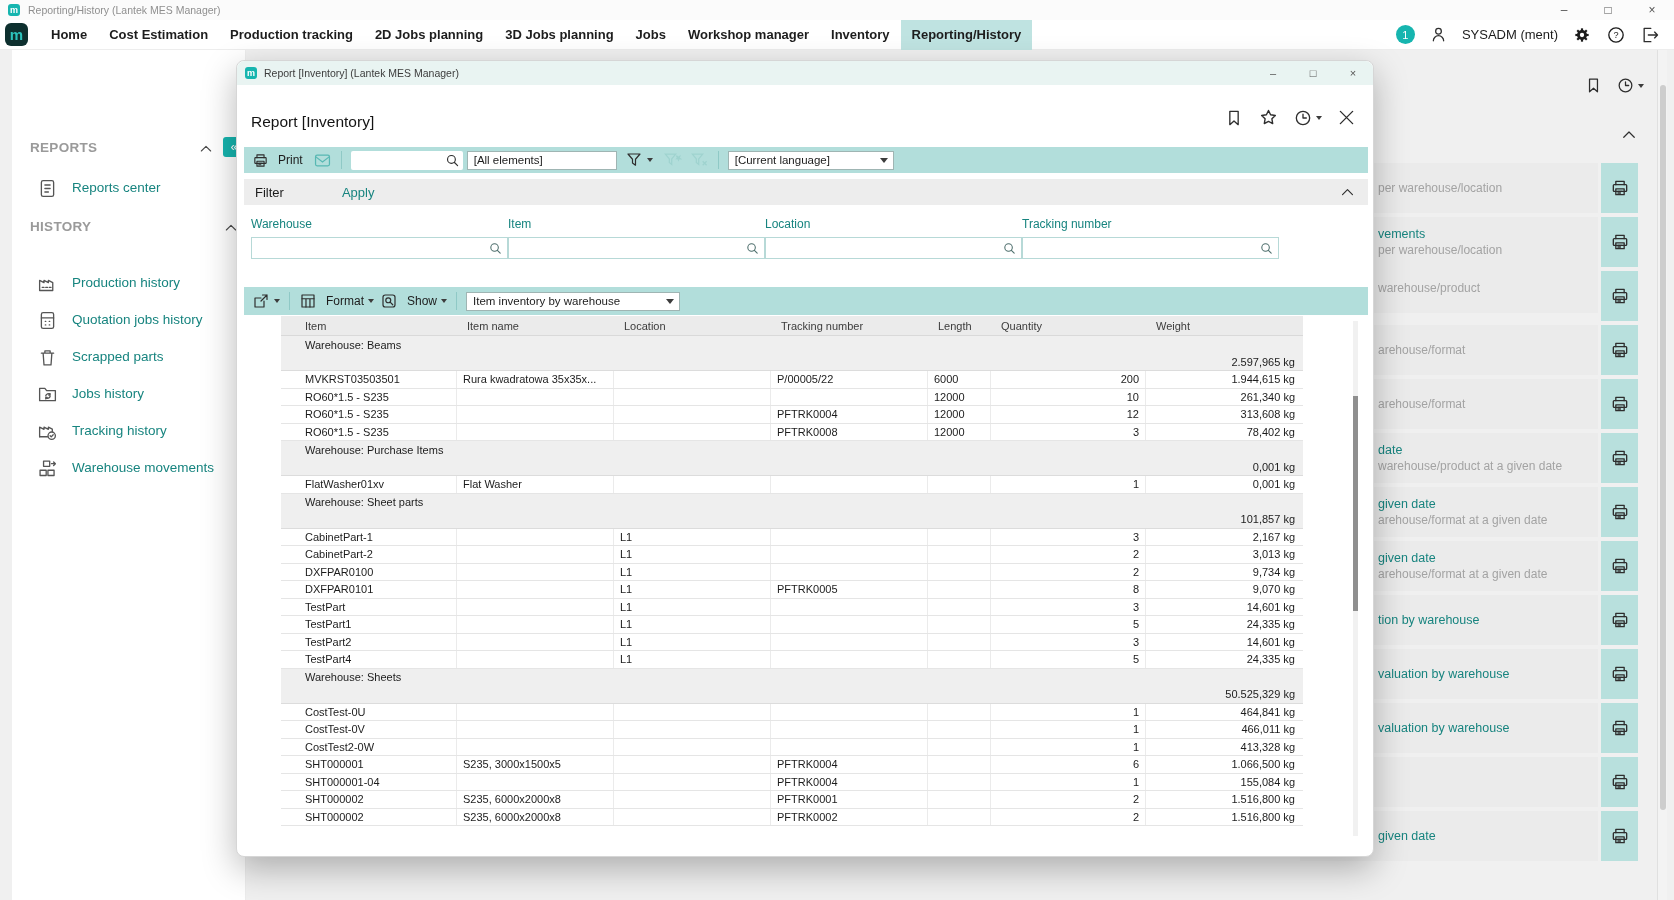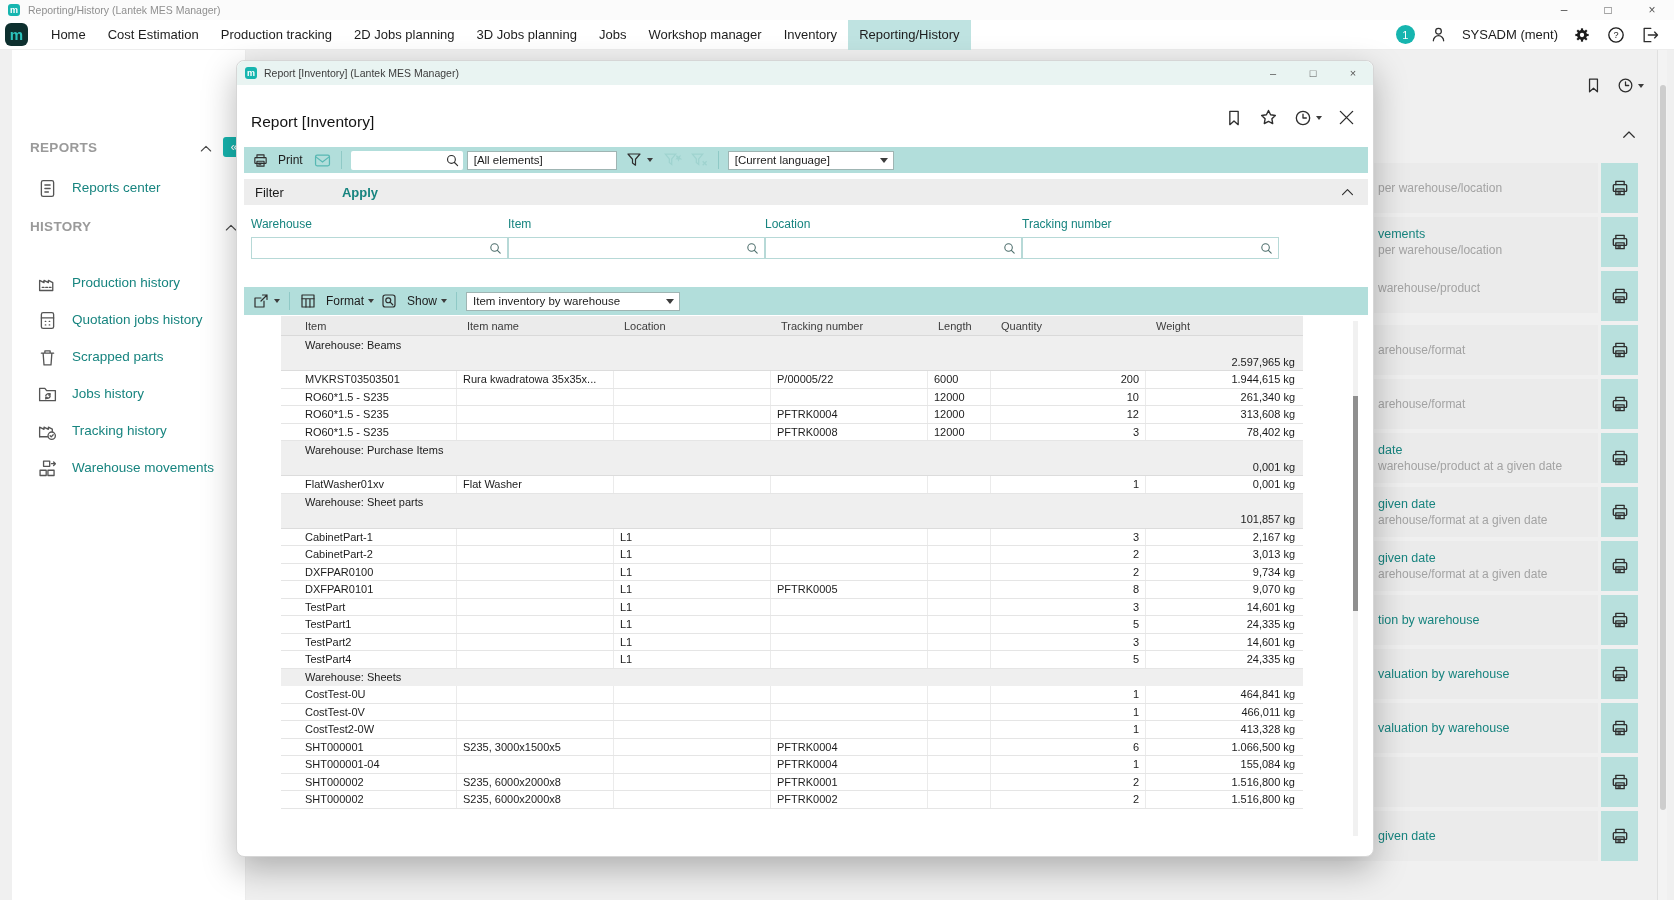--- a/index.html
+++ b/index.html
@@ -10,21 +10,21 @@
   
   .titlebar { position:absolute; top:0; left:0; width:1674px; height:20px; background:#fbfbfb; display:flex; align-items:center; padding-left:8px; }
   .app-logo-sm { width:12px; height:12px; background:#16b5af; color:#fff; border-radius:3px; font-size:9px; font-weight:bold; display:flex; align-items:center; justify-content:center; }
   .titlebar-text { font-size:10.5px; color:#8f8f8f; margin-left:8px; }
   .win-controls { margin-left:auto; display:flex; color:#555; }
   .win-btn { width:44px; text-align:center; font-size:12px; line-height:20px; }
 
   
   .menubar { position:absolute; top:20px; left:0; width:1674px; height:30px; background:#fff; border-bottom:1px solid #ededed; display:flex; align-items:center; }
   .menu-logo { width:23px; height:23px; background:#0e302f; color:#2cc3bc; border-radius:6px; font-size:15px; font-weight:bold; display:flex; align-items:center; justify-content:center; margin-left:5px; }
-  #menu-items { display:flex; margin-left:12px; }
+  #menu-items { display:flex; margin-left:12px;font-weight:bold; }
   .menu-item { font-size:13px; color:#1d1d1d; padding:0 11px; height:30px; line-height:30px; white-space:nowrap; }
   .menu-item.active { background:#bfe3e1; }
   .menu-right { margin-left:auto; display:flex; align-items:center; gap:14px; padding-right:14px; }
   .badge { width:19px; height:19px; border-radius:50%; background:#16b5af; color:#fff; font-size:11px; display:flex; align-items:center; justify-content:center; }
   .user-name { font-size:13px; color:#1c1c1c; }
 
   
   .sidebar { position:absolute; top:50px; left:12px; width:234px; height:850px; background:#fff; border-right:1px solid #ececec; }
   .side-header { position:absolute; left:18px; color:#9a9a9a; font-weight:bold; font-size:13.5px; letter-spacing:.3px; }
   .side-chevron { position:absolute; }
@@ -61,21 +61,21 @@
   .tb-label { font-size:12px; color:#1c1c1c; margin-left:5px; }
   .tb-divider { width:1px; height:18px; background:#8fc9c6; margin:0 9px; }
   .search-box { position:relative; width:112px; height:19px; background:#fff; border-radius:2px; }
   .search-box .mag { position:absolute; right:2px; top:1px; }
   .select-box { position:relative; height:19px; background:#fff; border:1px solid #9fb5b3; font-size:11.5px; color:#1c1c1c; display:flex; align-items:center; padding:0 6px; }
   .select-box .caret { position:absolute; right:5px; }
   .tb-group { display:flex; align-items:center; gap:4px; }
 
   .filterbar { position:absolute; left:7px; top:118px; width:1124px; height:26px; background:#ededed; display:flex; align-items:center; }
   .filter-label { font-size:13px; color:#1c1c1c; margin-left:11px; }
-  .apply-link { font-size:13px; color:#17847f; margin-left:58px;font-weight:bold; }
+  .apply-link { font-size:13px; color:#17847f; margin-left:58px; }
   .filterbar .side-chevron { position:static; margin-left:auto; margin-right:12px; }
 
   .fields { position:absolute; left:14px; top:156px; width:1028px; display:flex; }
   .field { flex:1; }
   .field .flabel { font-size:12px; color:#17847f; }
   .finput { position:relative; margin-top:6px; height:22px; background:#fff; border:1px solid #b7d9d7; }
   .finput .mag { position:absolute; right:4px; top:3px; }
 
   
   .table-wrap { position:absolute; left:44px; top:255px; width:1022px; height:520px; overflow:hidden; font-size:11px; color:#1c1c1c; }
@@ -783,20 +783,23 @@
           <div class="cell" style="width: 157px;"></div>
           <div class="cell" style="width: 157px;">L1</div>
           <div class="cell" style="width: 157px;"></div>
           <div class="cell" style="width: 63px;"></div>
           <div class="cell num" style="width: 155px;">5</div>
           <div class="cell num" style="width: 157px; padding-right: 8px;">24,335 kg</div>
         </div>
         <div class="trow group">
           <div class="fullcell">Warehouse: Sheets</div>
         </div>
+        <div class="trow subtotal">
+          <div class="fullcell num">50.525,329 kg</div>
+        </div>
         <div class="trow">
           <div class="cell" style="width: 176px; padding-left: 24px;">CostTest-0U</div>
           <div class="cell" style="width: 157px;"></div>
           <div class="cell" style="width: 157px;"></div>
           <div class="cell" style="width: 157px;"></div>
           <div class="cell" style="width: 63px;"></div>
           <div class="cell num" style="width: 155px;">1</div>
           <div class="cell num" style="width: 157px; padding-right: 8px;">464,841 kg</div>
         </div>
         <div class="trow">

